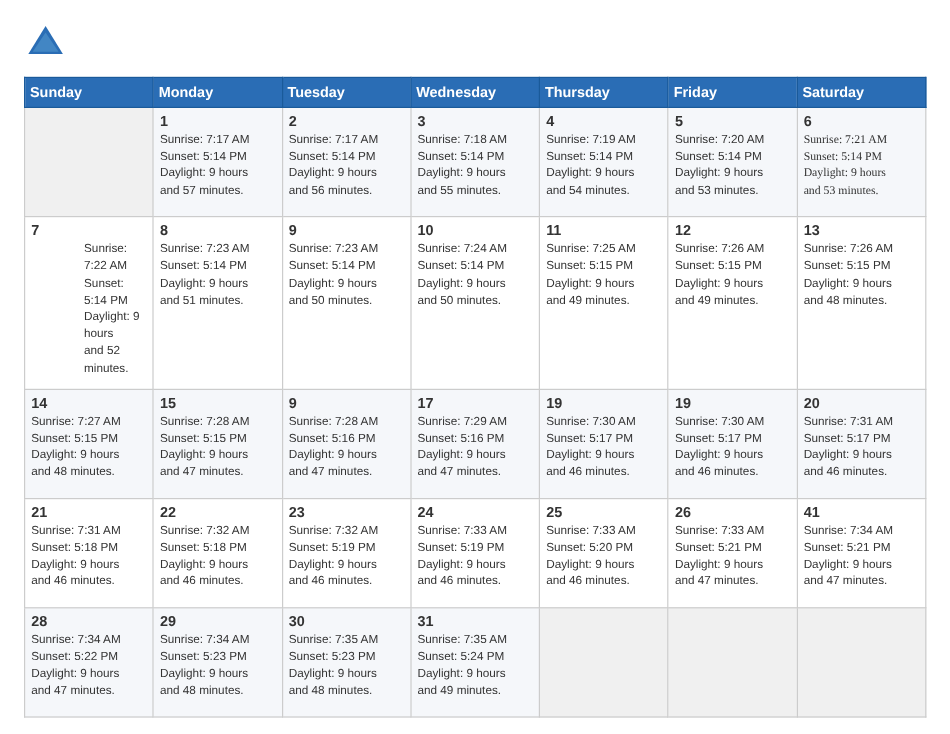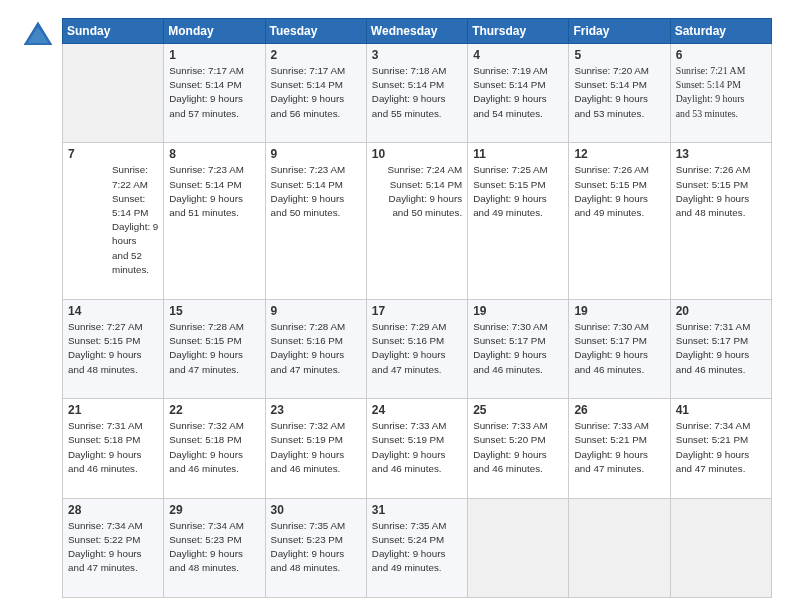--- a/index.html
+++ b/index.html
@@ -8,20 +8,21 @@
       background: #fff;
       width: 792px;
       height: 612px;
       overflow: hidden;
     }
     .page {
       width: 792px;
       height: 612px;
       padding: 18px 20px 14px 20px;
       display: flex;
+      flex-direction: column;
     }
     .header {
       display: flex;
       justify-content: space-between;
       align-items: flex-start;
       margin-bottom: 10px;
     }
     .logo {
       display: flex;
       align-items: center;
@@ -202,21 +203,21 @@
           </td>
           <td>
             <span class="day-number">9</span>
             <div class="day-info" style="white-space: pre-line;">Sunrise: 7:23 AM
 Sunset: 5:14 PM
 Daylight: 9 hours
 and 50 minutes.</div>
           </td>
           <td>
             <span class="day-number">10</span>
-            <div class="day-info" style="white-space: pre-line; text-align: right;">Sunrise: 7:24 AM
+            <div class="day-info" style="white-space: pre-line;">Sunrise: 7:24 AM
 Sunset: 5:14 PM
 Daylight: 9 hours
 and 50 minutes.</div>
           </td>
           <td>
             <span class="day-number">11</span>
             <div class="day-info" style="white-space: pre-line;">Sunrise: 7:25 AM
 Sunset: 5:15 PM
 Daylight: 9 hours
 and 49 minutes.</div>

